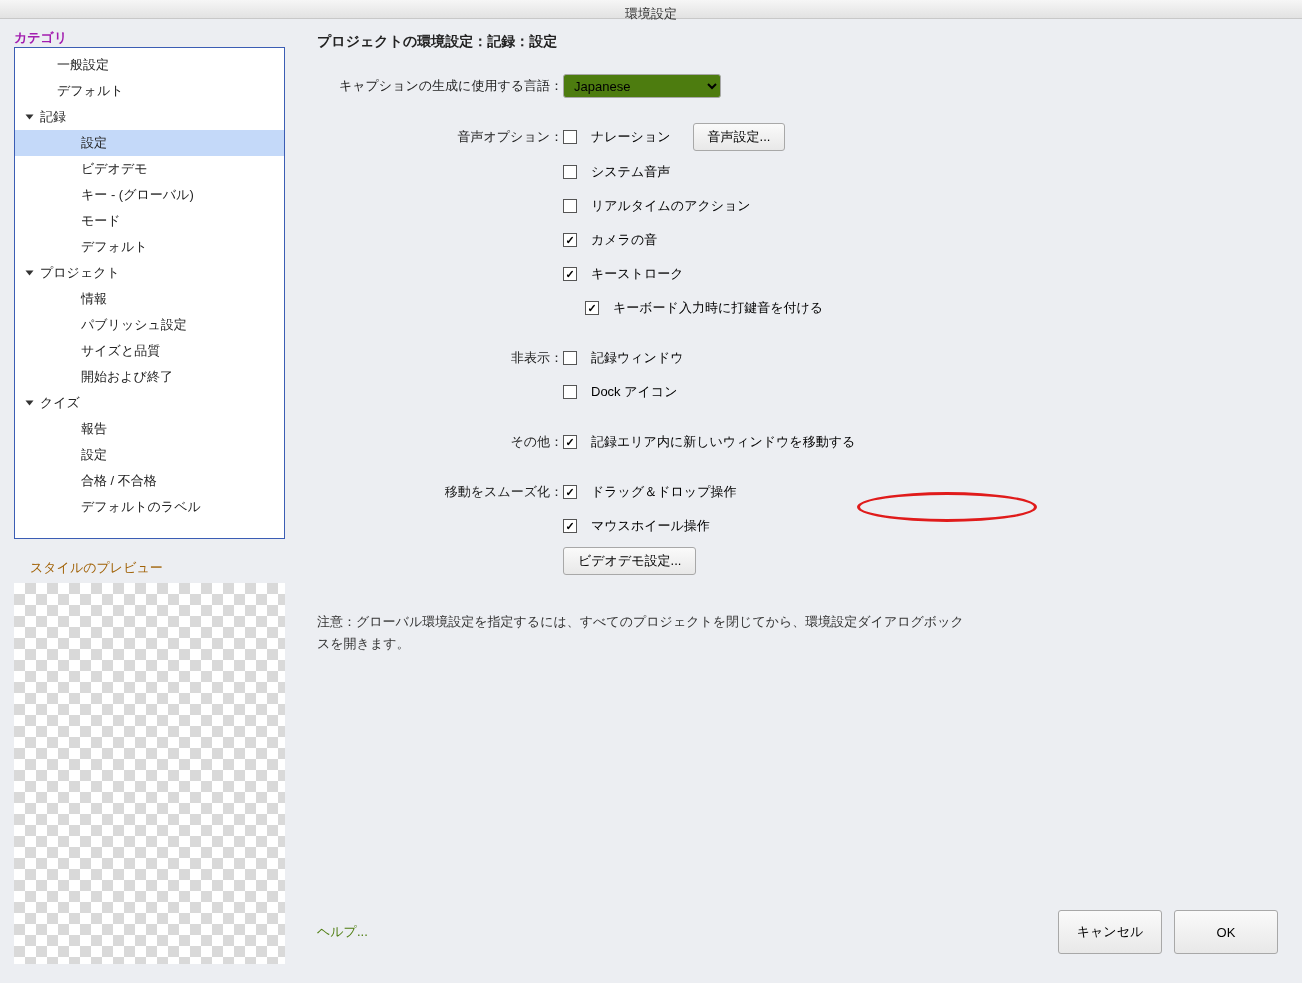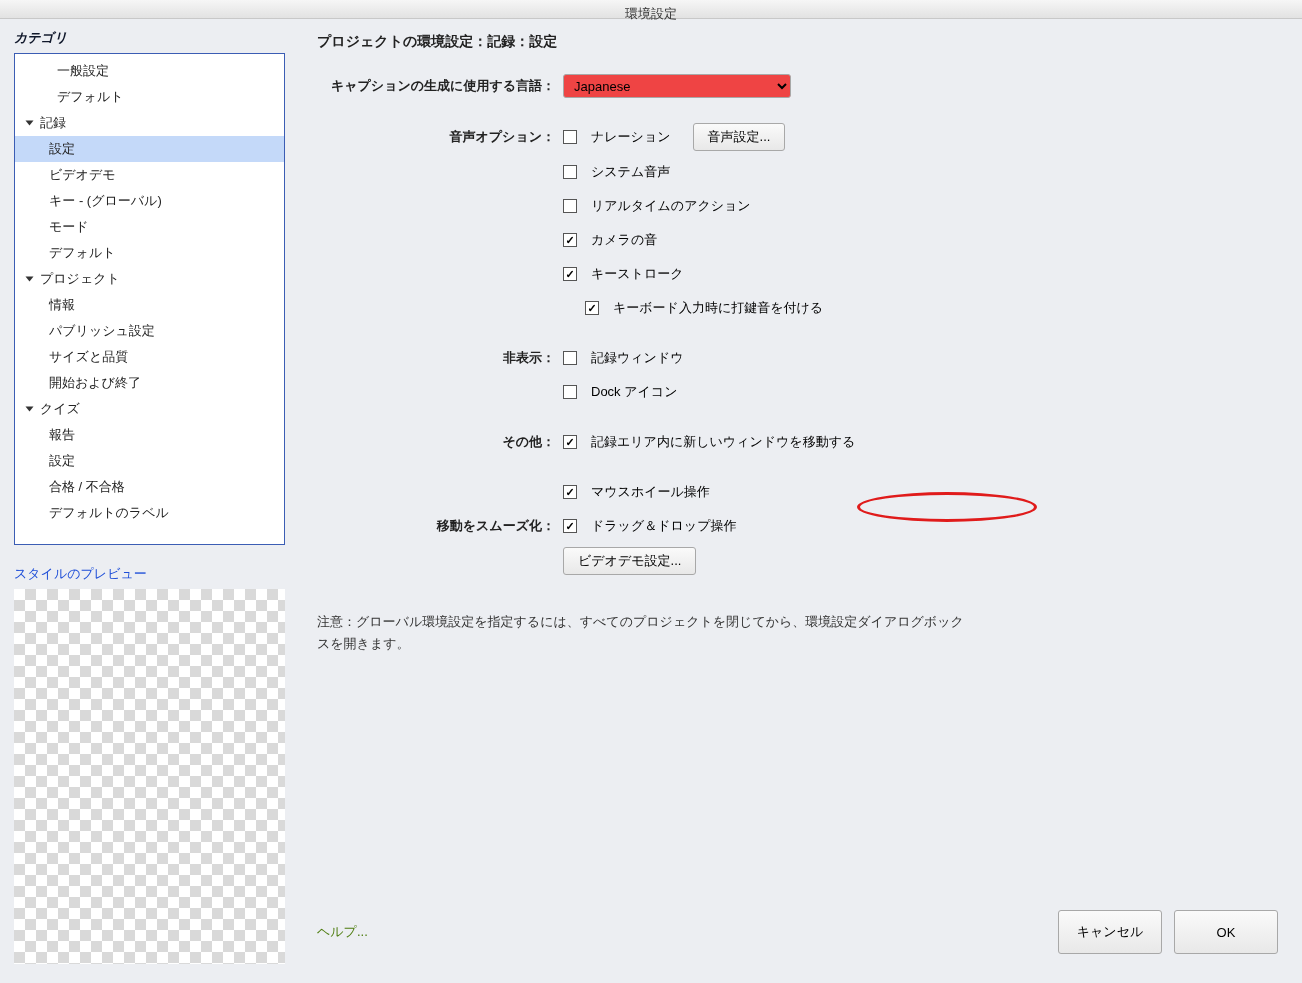--- a/index.html
+++ b/index.html
@@ -26,57 +26,57 @@
       height: calc(100% - 28px);
     }
     .left {
       width: 295px;
       padding: 10px 10px 10px 14px;
       display: flex;
       flex-direction: column;
     }
     .cat-title {
       font-weight: bold;
-      margin-bottom: 6px;
-      color: #0f172a;
-      font-style: italic;
+      margin-bottom: 0;
+      color: #a21caf;
     }
     .tree {
       border: 1px solid #3b5db4;
       background: #fff;
       height: 492px;
       overflow-y: auto;
       padding: 4px 0;
     }
     .tree .node, .tree .leaf {
       display: flex;
       align-items: center;
       height: 26px;
       padding-left: 12px;
       cursor: default;
       white-space: nowrap;
     }
     .tree .leaf.lvl1 { padding-left: 42px; }
-    .tree .leaf.lvl2 { padding-left: 34px; }
+    .tree .leaf.lvl2 { padding-left: 66px; }
     .tree .node .arrow {
       display: inline-block;
       width: 0; height: 0;
       border-left: 5px solid #333;
       border-top: 4px solid transparent;
       border-bottom: 4px solid transparent;
       margin-right: 8px;
       transform: rotate(90deg);
     }
     .tree .leaf.selected {
       background: #c4d9f9;
     }
     .preview-title {
       margin-top: 20px;
       margin-bottom: 6px;
-      color: #1d4ed8;
+      color: #a16207;
+      margin-left: 16px;
     }
     .preview {
       flex: 1;
       min-height: 330px;
       background-image:
         linear-gradient(45deg, #d9d9d9 25%, transparent 25%),
         linear-gradient(-45deg, #d9d9d9 25%, transparent 25%),
         linear-gradient(45deg, transparent 75%, #d9d9d9 75%),
         linear-gradient(-45deg, transparent 75%, #d9d9d9 75%);
       background-size: 22px 22px;
@@ -98,35 +98,33 @@
     }
     .row {
       display: flex;
       align-items: center;
       margin-bottom: 8px;
       min-height: 26px;
     }
     .row .label {
       width: 246px;
       text-align: right;
-      padding-right: 8px;
       color: #222;
-      font-weight: bold;
     }
     .row .ctrl {
       display: flex;
       align-items: center;
       gap: 8px;
     }
     .row.sub .label { visibility: hidden; }
     .row.indent .ctrl { padding-left: 22px; }
     select.dd {
-      width: 228px;
+      width: 158px;
       height: 24px;
-      background: #ef4444;
+      background: #4d7c0f;
       border: 1px solid #a8a8a8;
       border-radius: 3px;
       font-size: 13px;
       padding-left: 6px;
     }
     .btn {
       background: linear-gradient(#fafafa,#e8e8e8);
       border: 1px solid #a8a8a8;
       border-radius: 3px;
       height: 28px;
@@ -349,32 +347,32 @@
     <div class="row">
       <div class="label">その他：</div>
       <div class="ctrl">
         <span class="cb checked"></span>
         <span class="opt-label">記録エリア内に新しいウィンドウを移動する</span>
       </div>
     </div>
 
     <div class="sec-gap"></div>
 
+    <div class="row">
+      <div class="label">移動をスムーズ化：</div>
+      <div class="ctrl">
+        <span class="cb checked"></span>
+        <span class="opt-label">ドラッグ＆ドロップ操作</span>
+      </div>
+    </div>
     <div class="row sub">
       <div class="label">.</div>
       <div class="ctrl">
         <span class="cb checked"></span>
         <span class="opt-label">マウスホイール操作</span>
-      </div>
-    </div>
-    <div class="row">
-      <div class="label">移動をスムーズ化：</div>
-      <div class="ctrl">
-        <span class="cb checked"></span>
-        <span class="opt-label">ドラッグ＆ドロップ操作</span>
       </div>
     </div>
     <div class="row sub">
       <div class="label">.</div>
       <div class="ctrl">
         <button class="btn">
             <span>ビデオデモ設定...</span>
           </button>
       </div>
     </div>

